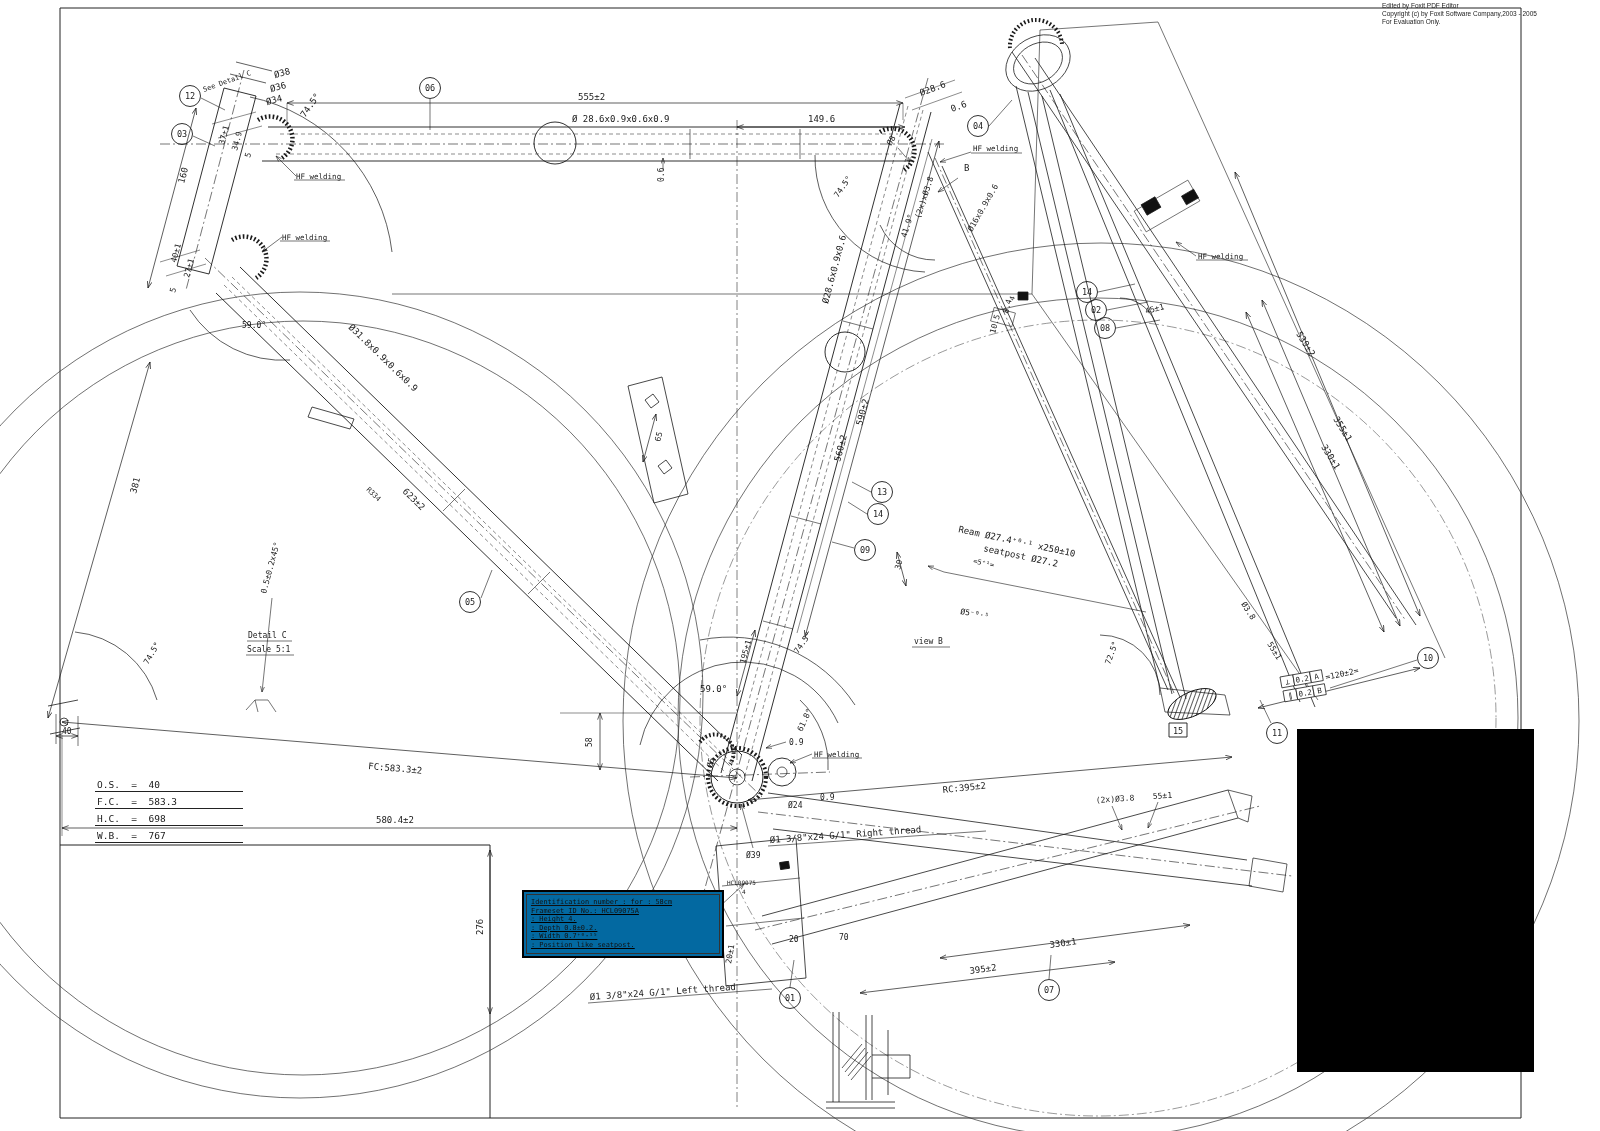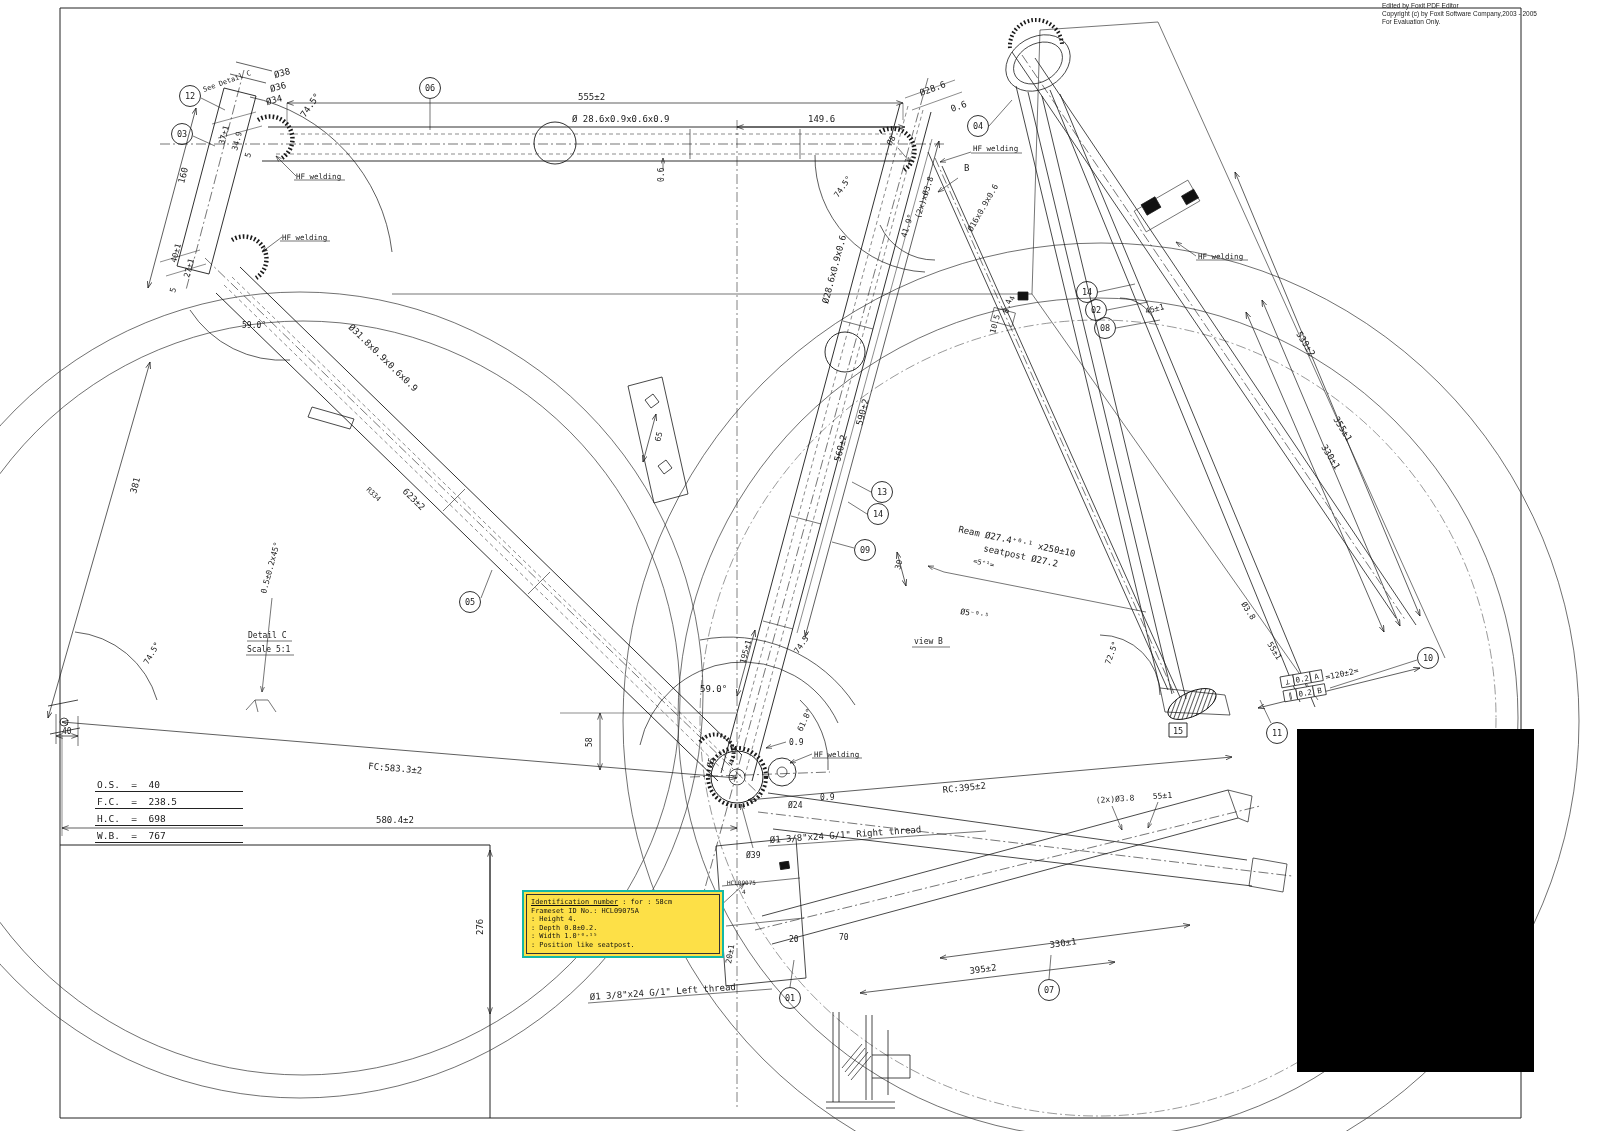--- a/index.html
+++ b/index.html
@@ -7,21 +7,21 @@
         font-family:"DejaVu Sans Mono","Liberation Mono",monospace;}
   svg{position:absolute;left:0;top:0;}
   svg line,svg path,svg circle,svg rect,svg ellipse,svg polyline{vector-effect:non-scaling-stroke;}
   .dim{font-family:"DejaVu Sans Mono","Liberation Mono",monospace;fill:#1a1a1a;}
   .balloon-txt{font-family:"DejaVu Sans Mono",monospace;fill:#1a1a1a;text-anchor:middle;}
   #watermark{position:absolute;left:1382px;top:2px;font-family:"Liberation Sans",sans-serif;
              font-size:6.5px;line-height:8px;color:#222;white-space:nowrap;}
   #spec-table{position:absolute;left:95px;top:779px;font-size:9.5px;color:#1a1a1a;}
   #spec-table .row{border-bottom:1px solid #222;margin-bottom:4px;padding:0 6px 1px 2px;
                    white-space:pre;width:140px;}
-  #id-box{position:absolute;left:522px;top:890px;width:198px;border:2px solid #14b8a6;background:#fde047;}
+  #id-box{position:absolute;left:522px;top:890px;width:198px;border:2px solid #000000;background:#0369a1;text-decoration:underline;}
   #id-box .inner{margin:2px;border:1px solid #333;padding:3px 4px;font-size:6.9px;line-height:8.6px;
                  color:#111;white-space:nowrap;}
   #id-box .u{text-decoration:underline;}
 </style>
 </head>
 <body>
 
 <div id="page">
 
 <svg width="1600" height="1131" viewBox="0 0 1600 1131">
@@ -453,29 +453,29 @@
 </svg>
 
 <div id="watermark">
   <div>Edited by Foxit PDF Editor</div>
   <div>Copyright (c) by Foxit Software Company,2003 - 2005</div>
   <div>For Evaluation Only.</div>
 </div>
 
 <div id="spec-table">
   <div class="row">O.S.  =  40</div>
-  <div class="row">F.C.  =  238.5</div>
+  <div class="row">F.C.  =  583.3</div>
   <div class="row">H.C.  =  698</div>
   <div class="row">W.B.  =  767</div>
 </div>
 
 <div id="id-box">
   <div class="inner">
     <div><span class="u">Identification number</span><span> : for  : 58cm</span></div>
     <div>Frameset ID No.: HCL09075A</div>
     <div>: Height 4.</div>
     <div>: Depth 0.8±0.2.</div>
-    <div>: Width 1.0⁺⁰·¹⁵</div>
+    <div>: Width 0.7⁺⁰·¹⁵</div>
     <div>: Position like seatpost.</div>
   </div>
 </div>
 
 </div>
 
 </body></html>

